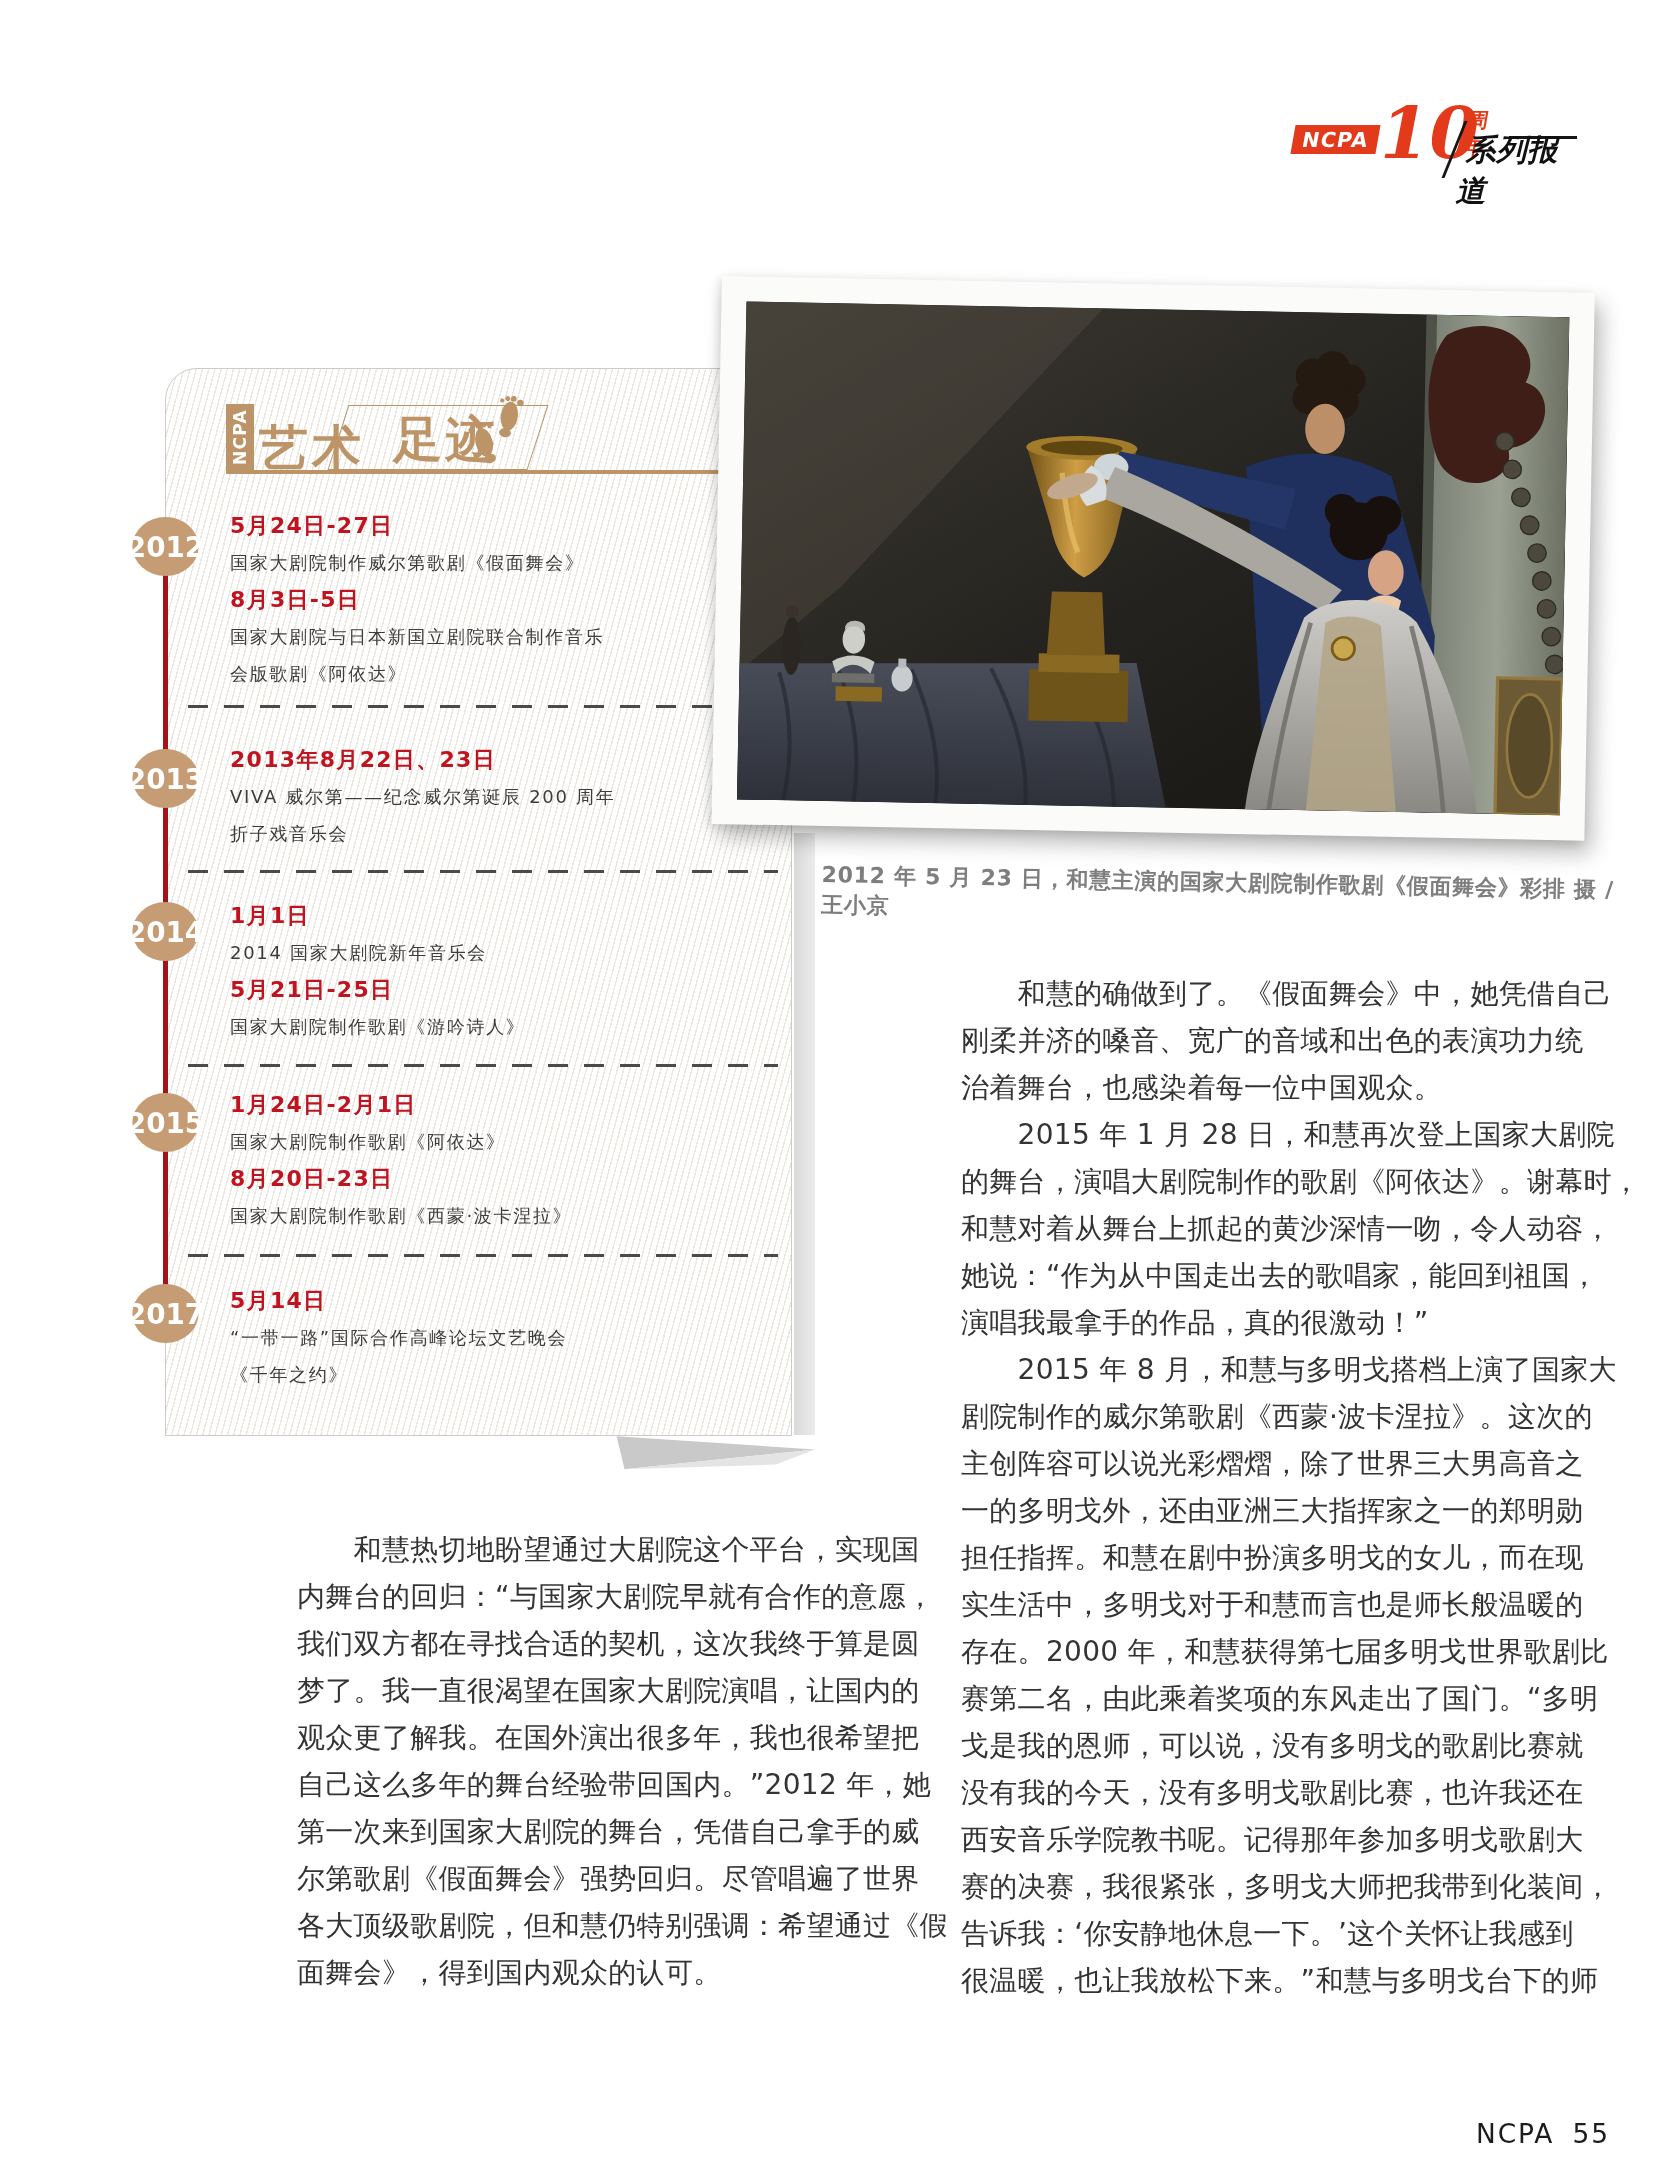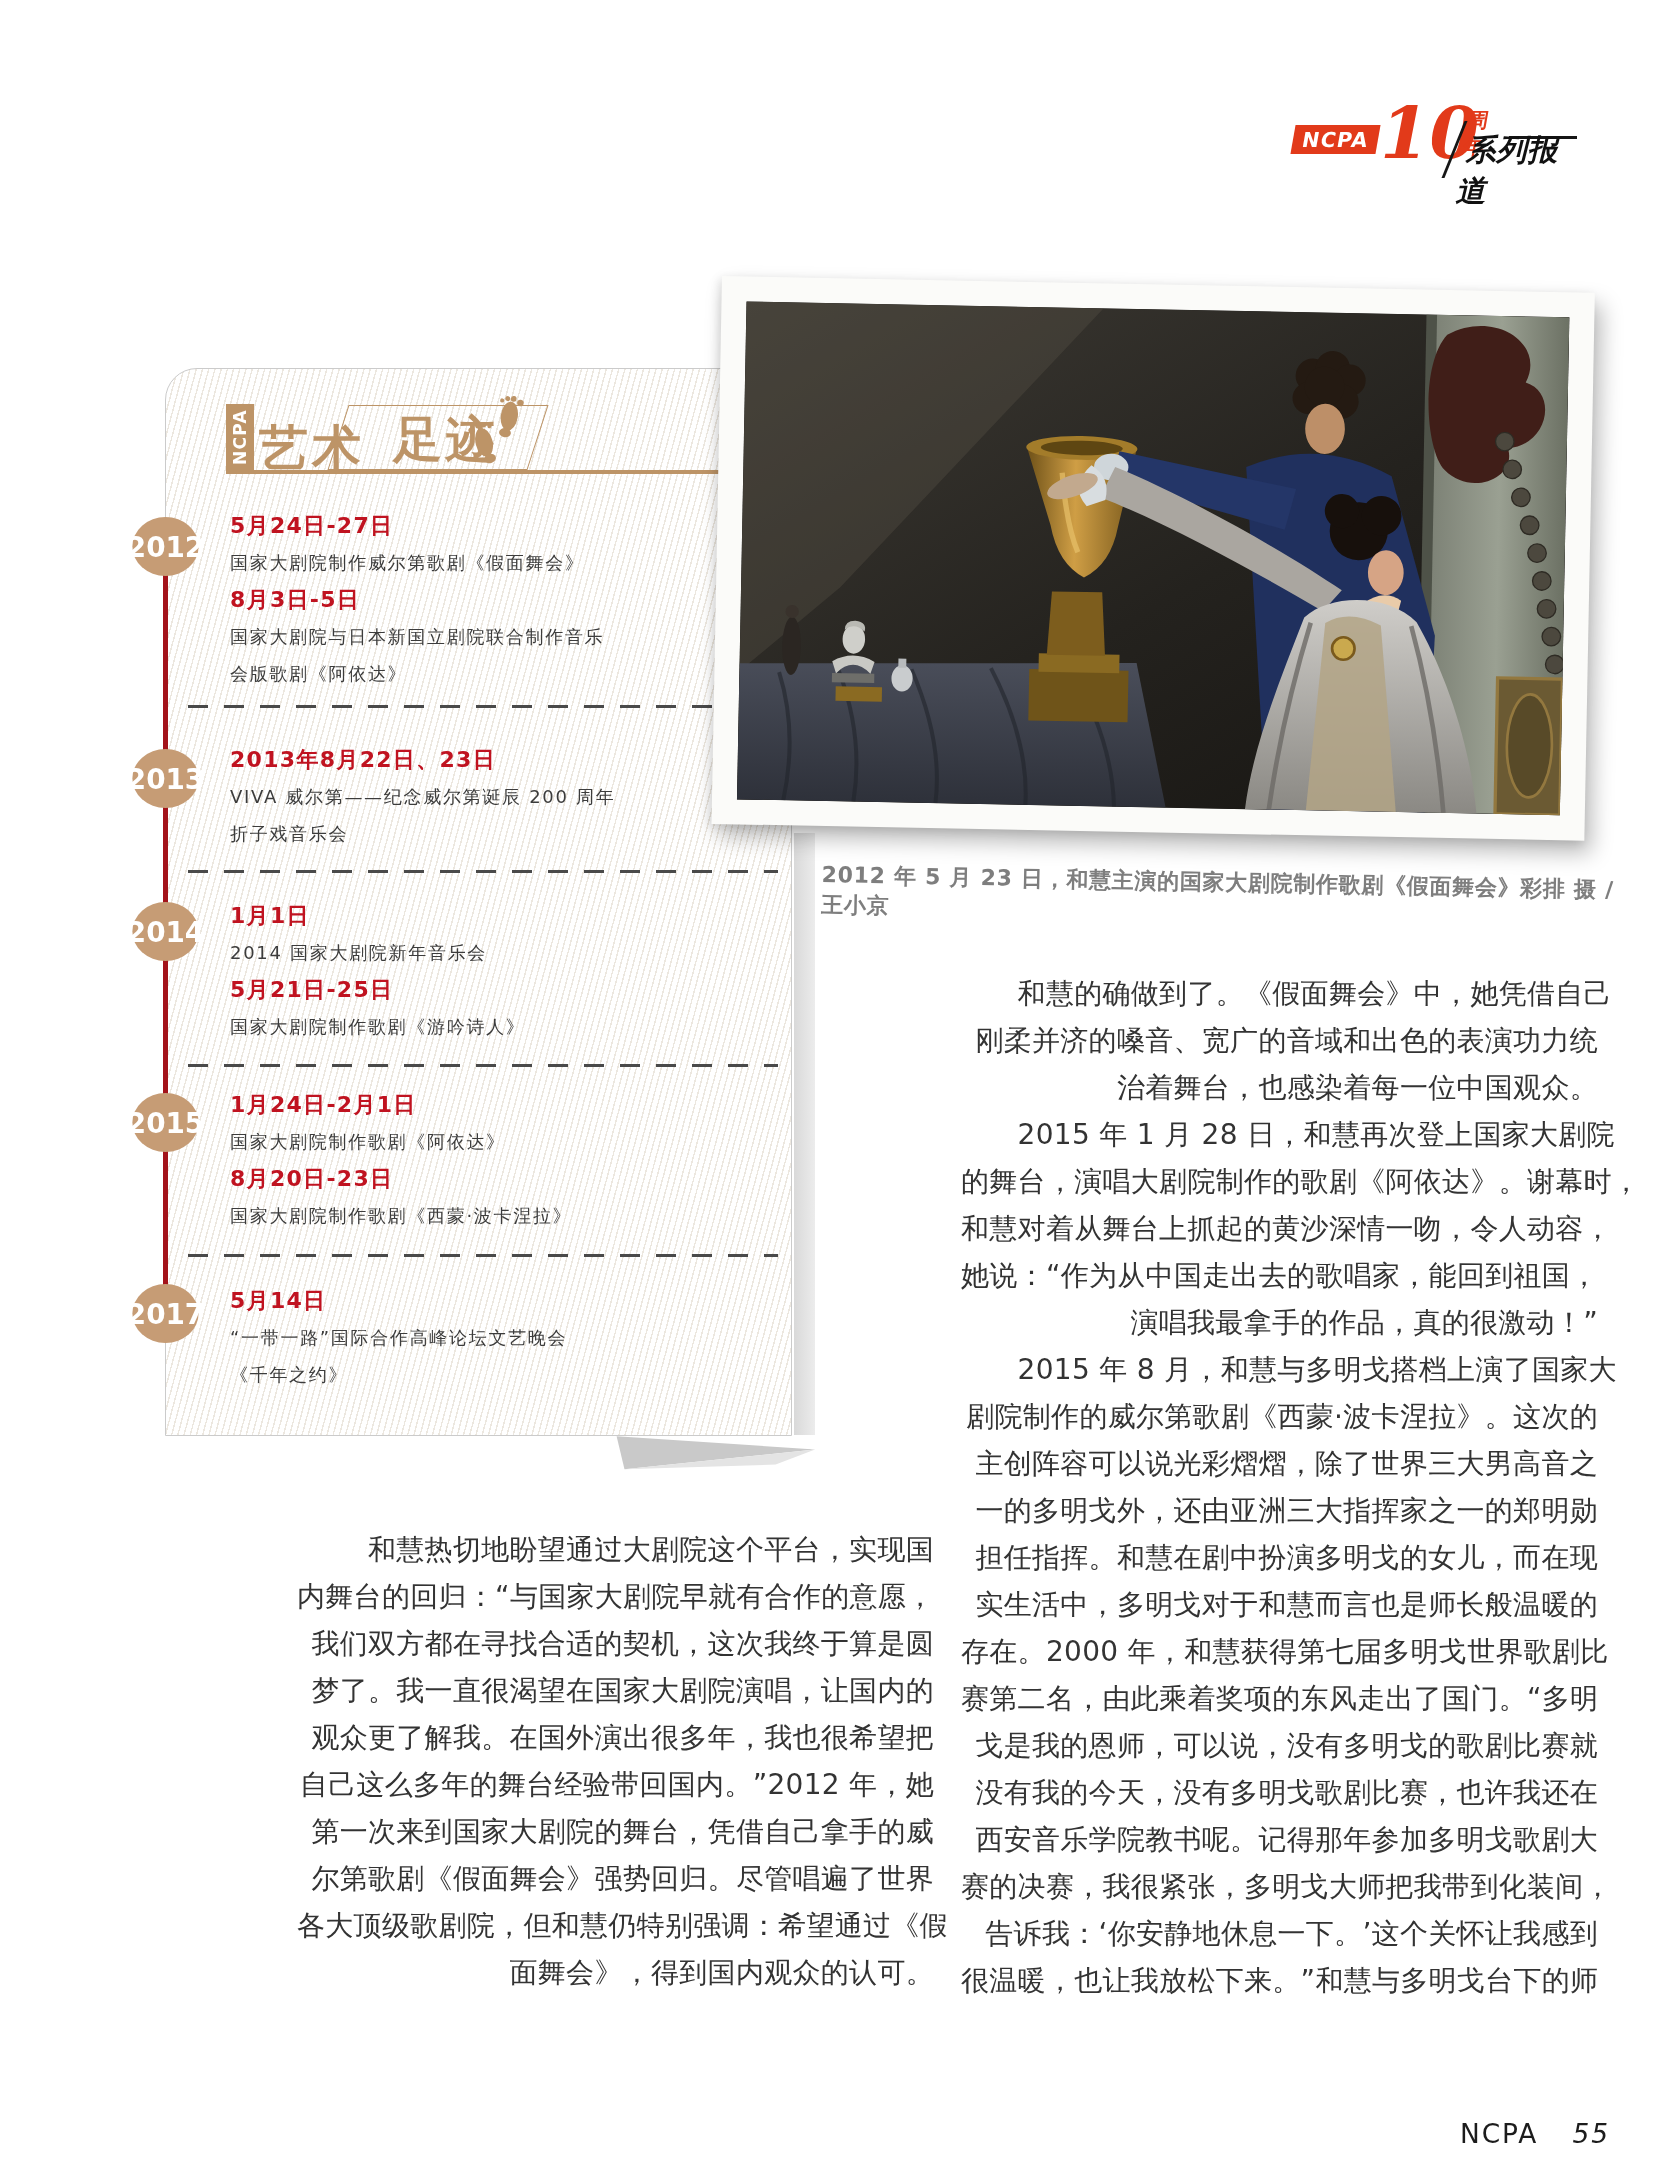--- a/index.html
+++ b/index.html
@@ -67,26 +67,26 @@
     padding:0;box-sizing:border-box;
   }
   .polaroid .photo-area{position:absolute;left:25px;top:25px;right:25px;bottom:25px;background:#1d1b18;}
   .photo-caption{
     position:absolute;left:822px;top:860px;width:799px;
     transform:rotate(1.1deg);transform-origin:top left;
     color:#7e7e7e;font-weight:bold;font-size:22px;letter-spacing:0.7px;
   }
   
   .body-col{position:absolute;width:637px;}
-  .body-col .body-line{font-size:28px;line-height:47px;color:#333;letter-spacing:0.3px;white-space:nowrap;text-align:right;}
+  .body-col .body-line{font-size:28px;line-height:47px;color:#333;letter-spacing:0.3px;white-space:nowrap;}
   #left-col{left:297px;top:1526px;}
   #right-col{left:961px;top:970px;}
   
   .footer{position:absolute;right:66px;top:2118px;font-size:26.4px;color:#1c1c1c;letter-spacing:2px;}
-  .footer .num{margin-left:34px;font-style:italic;}
+  .footer .num{margin-left:18px;}
 </style>
 </head>
 <body>
 
 <div class="masthead">
   <div class="ncpa-box">NCPA</div>
   <div class="ten">10</div>
   <div class="logo-slash"></div>
   <div class="zhounian-row">
     <span class="zhounian">周年</span>

